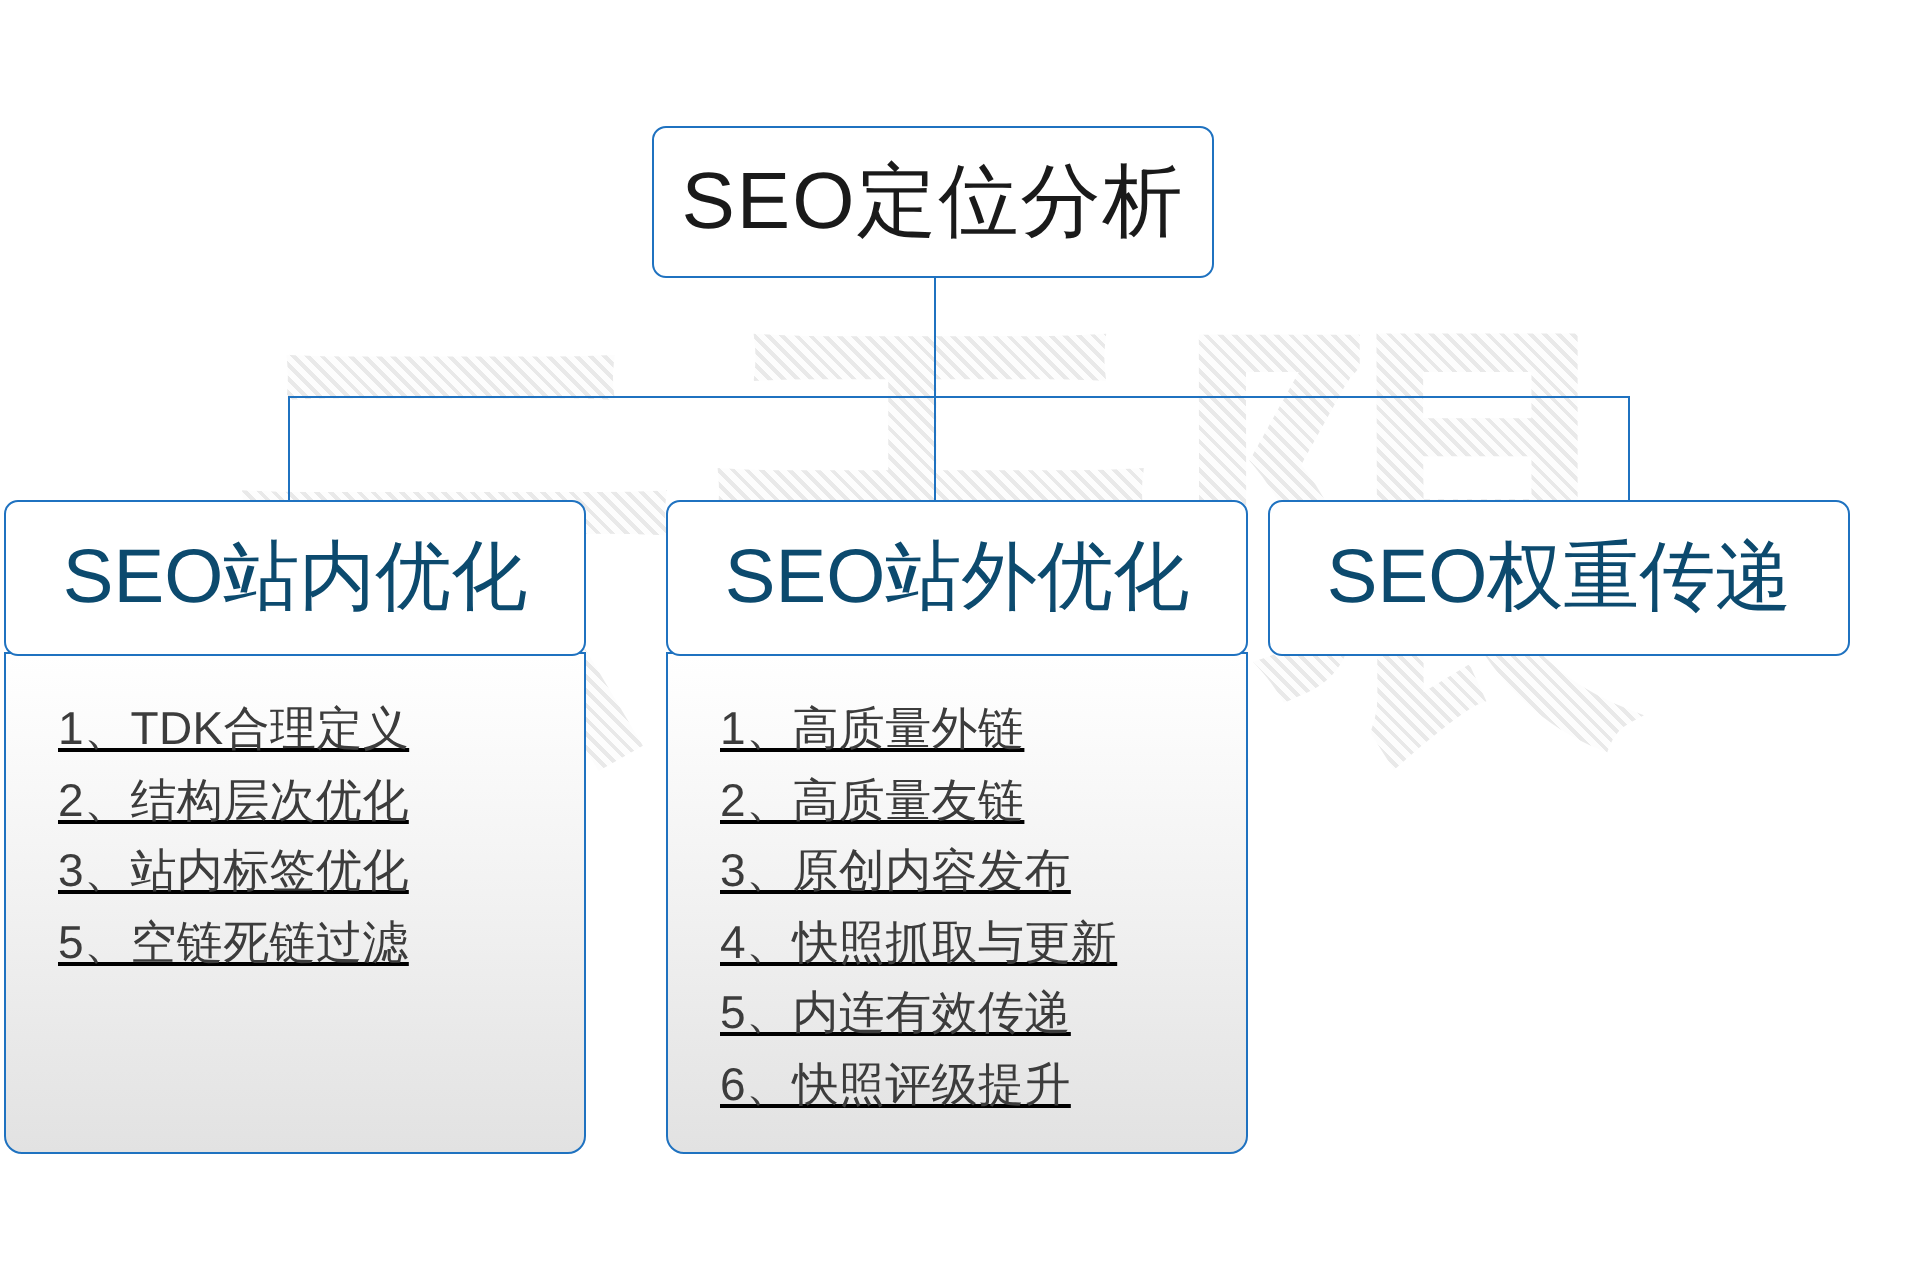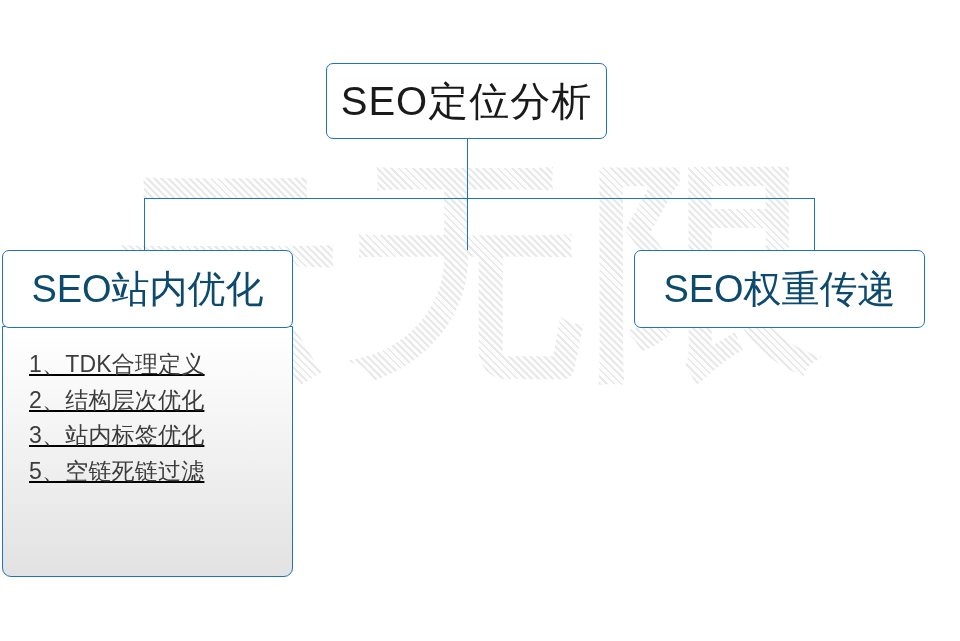--- a/index.html
+++ b/index.html
@@ -188,20 +188,35 @@
     <div class="col-body">
       <ul class="item-list">
         <li class="list-item">1、TDK合理定义</li>
         <li class="list-item">2、结构层次优化</li>
         <li class="list-item">3、站内标签优化</li>
         <li class="list-item">5、空链死链过滤</li>
       </ul>
     </div>
   </div>
 
+  <div class="column" id="column-1">
+    <div class="col-head">
+      <span class="col-head-text">SEO站外优化</span>
+    </div>
+    <div class="col-body">
+      <ul class="item-list">
+        <li class="list-item">1、高质量外链</li>
+        <li class="list-item">2、高质量友链</li>
+        <li class="list-item">3、原创内容发布</li>
+        <li class="list-item">4、快照抓取与更新</li>
+        <li class="list-item">5、内连有效传递</li>
+        <li class="list-item">6、快照评级提升</li>
+      </ul>
+    </div>
+  </div>
 
   <div class="column" id="column-2">
     <div class="col-head">
       <span class="col-head-text">SEO权重传递</span>
     </div>
   </div>
 
 </div>
 
 </body></html>

